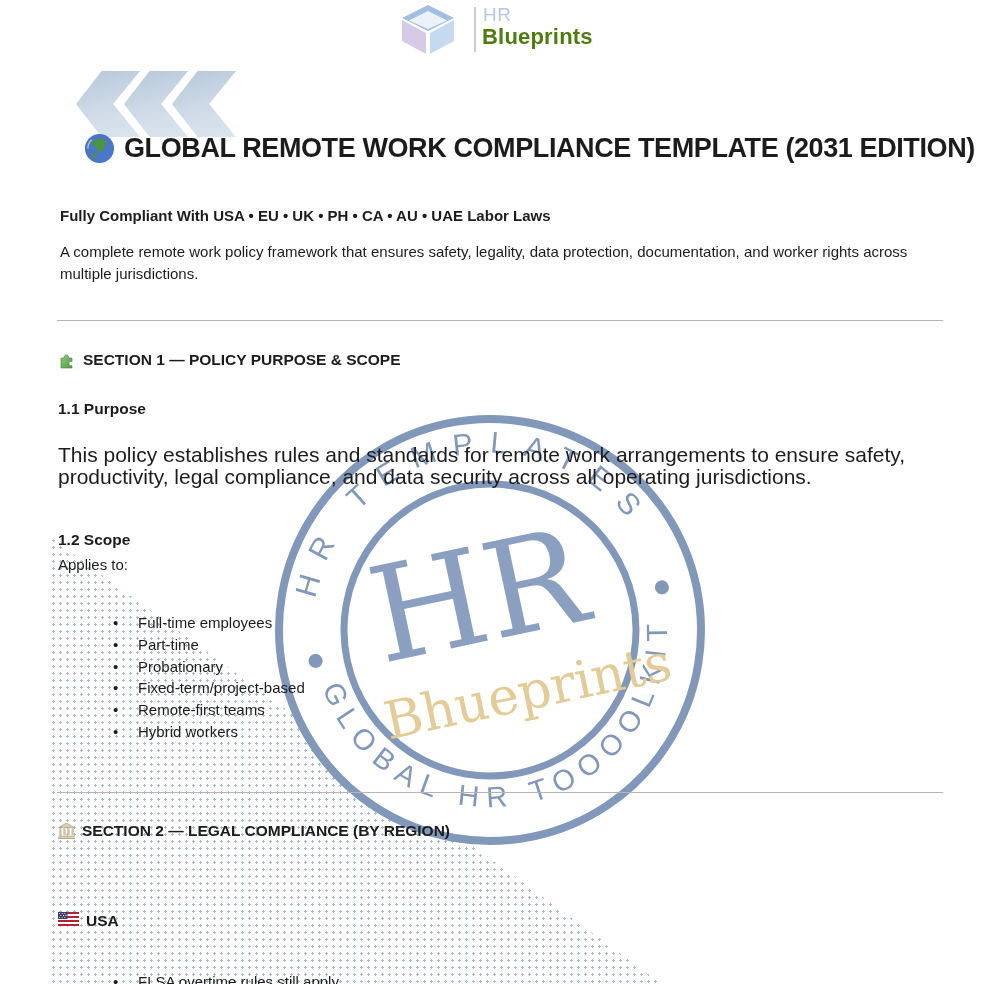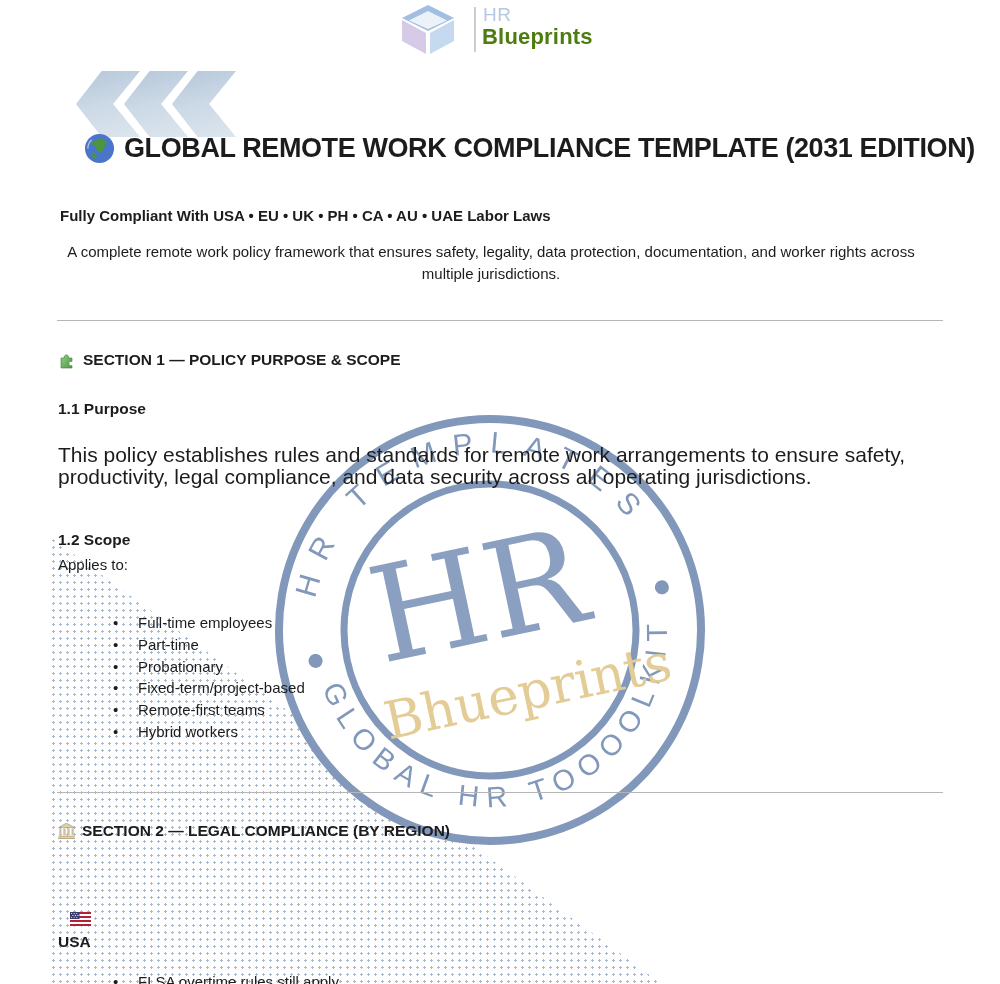--- a/index.html
+++ b/index.html
@@ -27,37 +27,37 @@
   .chevron{
     position:absolute;top:0;width:64px;height:66px;
     background:linear-gradient(165deg,#b6c7d9 0%,#ccd9e6 50%,#dde6ee 100%);
     clip-path:polygon(100% 0,40% 0,0 50%,40% 100%,100% 100%,58% 50%);
   }
   #chevrons{left:76px;top:71px;width:162px;height:66px;}
   
   #title-row{left:84px;top:133px;display:flex;align-items:center;gap:9px;}
   #title-row h1{margin:0;font-size:27px;font-weight:700;letter-spacing:-.4px;white-space:nowrap;}
   #subtitle{left:60px;top:195px;font-size:15px;font-weight:700;margin-top:12px;}
-  #intro{left:60px;top:241px;width:862px;font-size:15px;line-height:22px;text-align:center;}
+  #intro{left:60px;top:241px;width:862px;font-size:15px;line-height:22px;}
   .rule{height:1px;background:#b5b5b5;width:886px;left:57px;}
   #rule-1{top:320px;}
   #rule-2{top:792px;}
   .sec-head{display:flex;align-items:center;gap:7px;font-size:15.5px;font-weight:700;white-space:nowrap;}
   #s1-head{left:58px;top:351px;}
   #s1-purpose-h{left:58px;top:400px;font-size:15.5px;font-weight:700;}
   #s1-purpose-p{left:58px;top:444px;width:862px;font-size:21px;line-height:22px;}
   #s1-scope-h{left:58px;top:531px;font-size:15.5px;font-weight:700;}
   #s1-applies{left:58px;top:556px;font-size:15px;}
   ul.doc-list{list-style:none;margin:18px;padding:0;}
   ul.doc-list li{position:relative;padding-left:62px;font-size:15px;line-height:21.8px;}
   ul.doc-list li::before{content:"•";position:absolute;left:37px;top:0;}
   #s1-list{left:58px;top:594px;}
   #s2-head{left:58px;top:822px;}
   #s2-intro{left:58px;top:869px;font-size:15px;}
-  #s2-region{left:58px;top:912px;display:flex;align-items:flex-end;gap:7px;font-size:15.5px;font-weight:700;flex-direction:column;}
+  #s2-region{left:58px;top:912px;display:flex;align-items:flex-start;gap:7px;font-size:15.5px;font-weight:700;}
   #s2-list{left:58px;top:953px;}
 </style>
 </head>
 <body>
 
 <div id="dots-triangle" class="abs"></div>
 
 <svg id="stamp" class="abs" width="444" height="444" viewBox="-222 -222 444 444">
   <g transform="rotate(-12)">
     <circle r="211" fill="#ffffff" stroke="#8198ba" stroke-width="8"></circle>

